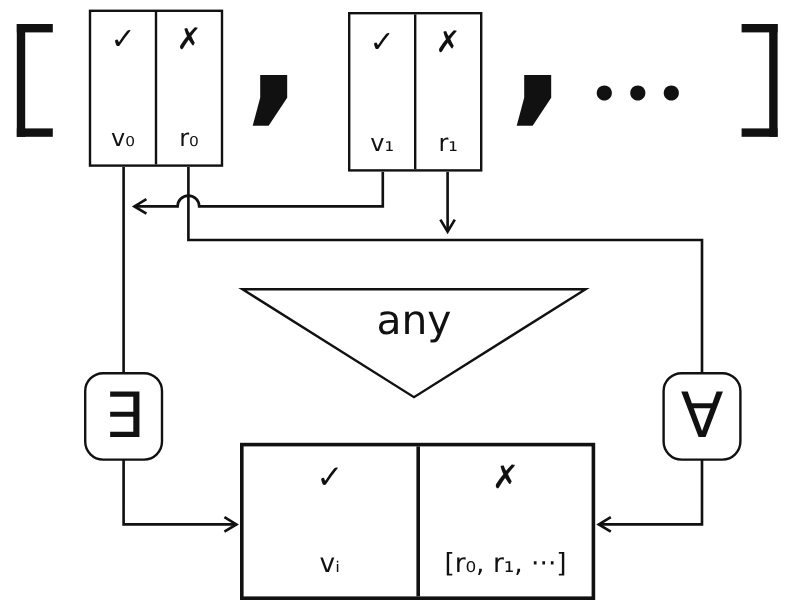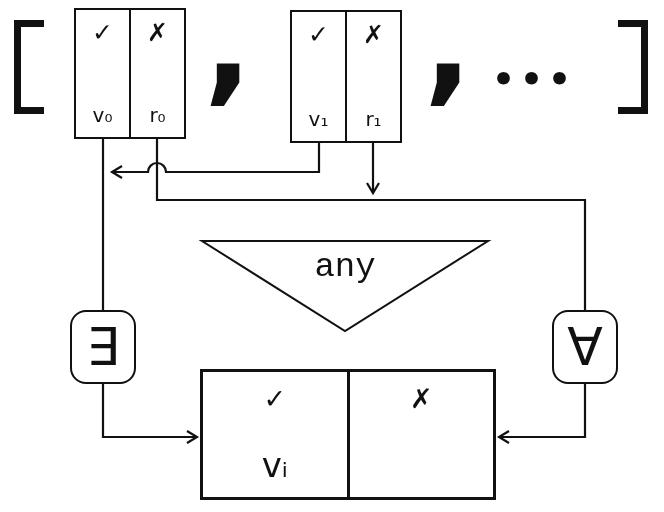--- a/index.html
+++ b/index.html
@@ -51,21 +51,21 @@
     border:2.5px solid #111111; border-radius:16px;
     background:#ffffff;
     display:flex; align-items:center; justify-content:center;
   }
   .qbox .qsym { font-size:52px; line-height:1; }
 
   .result-box { border-width:3px; }
   .result-box .cell { padding:13px 0 15px 0; }
   .result-box .cell + .cell { border-left-width:3px; }
   .result-box .mark { font-size:27px; }
-  .result-box .vlabel { font-size:34px; }
+  .result-box .vlabel { font-size:22px; }
 </style>
 </head>
 <body>
 
 <div class="stage">
 
   <svg class="wires" width="664" height="512" viewBox="0 0 664 512">
     <defs>
       <marker id="arrow" viewBox="0 0 16 16" refX="13" refY="8" markerWidth="16" markerHeight="16" markerUnits="userSpaceOnUse" orient="auto">
         <path d="M3 2 L13 8 L3 14" fill="none" stroke="#111111" stroke-width="2.2"></path>
@@ -106,32 +106,33 @@
     <div class="cell">
       <span class="mark">✗</span>
       <span class="vlabel">r₁</span>
     </div>
   </div>
 
   <div class="comma" style="left:420px; top:-20px; width:56px;">,</div>
 
   <div class="dots" style="left:492px; top:60px; width:80px;">•••</div>
 
-  <div class="any-label" style="left:299px; top:250px; width:92px;font-family:Liberation Mono, monospace;">any</div>
+  <div class="any-label" style="left:299px; top:250px; width:92px;">any</div>
 
   <div class="qbox" style="left:70px; top:310px;">
     <span class="qsym">∃</span>
   </div>
   <div class="qbox" style="left:552px; top:310px;">
     <span class="qsym">∀</span>
   </div>
 
   <div class="cellbox result-box" style="left:200px; top:369px; width:296px; height:131px;">
     <div class="cell">
       <span class="mark">✓</span>
       <span class="vlabel">vᵢ</span>
     </div>
     <div class="cell">
       <span class="mark">✗</span>
+      <span class="vlabel">[r₀, r₁, ···]</span>
     </div>
   </div>
 
 </div>
 
 </body></html>

